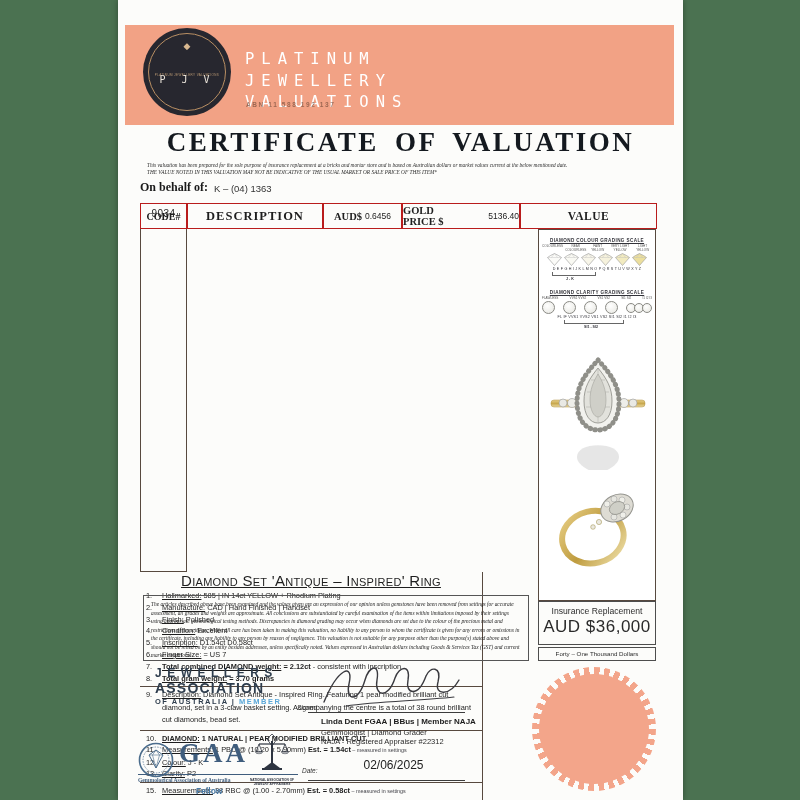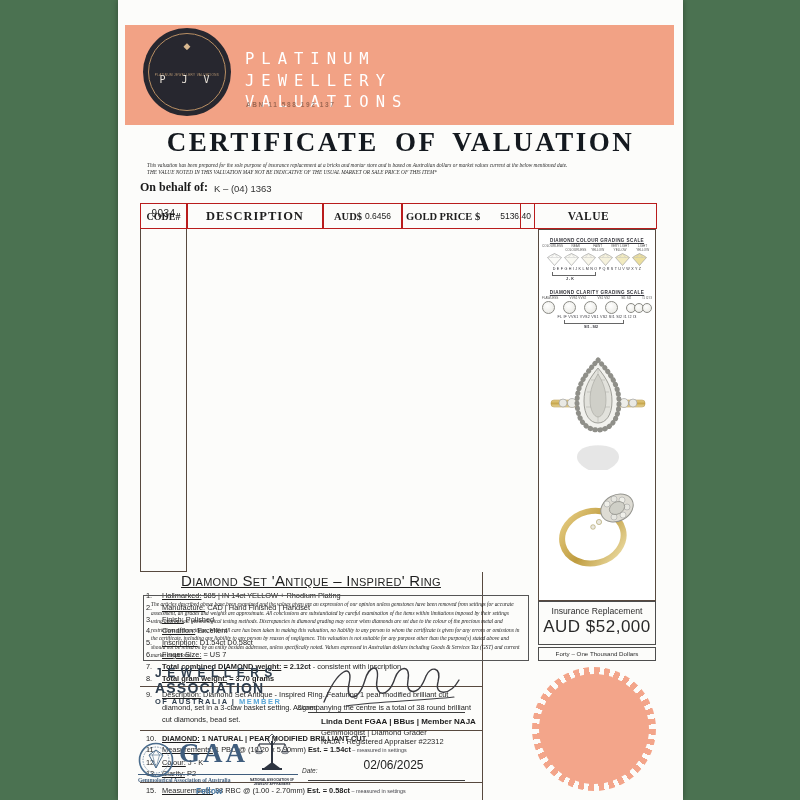--- a/index.html
+++ b/index.html
@@ -26,21 +26,21 @@
   .intro{position:absolute;left:29px;top:162px;width:512px;font-family:"Liberation Serif",serif;font-style:italic;font-size:5.3px;line-height:6.6px;color:#2b2b2b;}
   .behalf-l{position:absolute;left:22px;top:180px;font-family:"Liberation Serif",serif;font-weight:bold;font-size:12px;color:#1a1a1a;}
   .behalf-v{position:absolute;left:96px;top:183px;font-size:9.5px;color:#333;}
 
   
   .tbl{position:absolute;left:22px;top:203px;width:517px;height:456px;font-size:7.4px;color:#1e1e1e;}
   .cell{position:absolute;border:1px solid #b91c1c;box-sizing:border-box;display:flex;align-items:center;justify-content:center;}
   .h-code{left:0;top:0;width:47px;height:26px;font-family:"Liberation Serif",serif;font-weight:bold;font-size:10px;}
   .h-desc{left:47px;top:0;width:136px;height:26px;font-family:"Liberation Serif",serif;font-weight:bold;font-size:12.5px;letter-spacing:1px;}
   .h-aud{left:183px;top:0;width:79px;height:26px;gap:3px;}
-  .h-gold{left:262px;top:0;width:133px;height:26px;gap:20px;}
+  .h-gold{left:262px;top:0;width:118px;height:26px;gap:20px;}
   .h-val{left:380px;top:0;width:137px;height:26px;font-family:"Liberation Serif",serif;font-weight:bold;font-size:11.5px;letter-spacing:.5px;}
   .h-serif{font-family:"Liberation Serif",serif;font-weight:bold;font-size:10.5px;}
   .h-num{font-size:8.5px;color:#222;}
   .c-code{left:0;top:26px;width:47px;height:364px;border:1px solid #57493f;border-top:none;box-sizing:border-box;text-align:center;}
   .c-code span{display:block;margin-top:5px;font-size:10px;letter-spacing:.5px;}
   .c-desc{left:47px;top:26px;width:343px;height:364px;border:1px solid #57493f;border-top:none;border-left:none;box-sizing:border-box;overflow:hidden;}
   .d-title{height:17px;line-height:17px;text-align:center;font-variant:small-caps;font-size:15px;letter-spacing:.3px;}
   .d-title span{text-decoration:underline;}
   .sec{border-bottom:1px solid #57493f;padding:1px 4px 2px 5px;}
   .sec1{line-height:11.8px;}
@@ -292,21 +292,21 @@
         </g>
         <g transform="translate(0,196) scale(1,-0.4)" opacity="0.15">
           <ellipse cx="45" cy="58" rx="31" ry="26" fill="none" stroke="#8a7a40" stroke-width="6" transform="rotate(-14 50 55)"></ellipse>
           <ellipse cx="70" cy="30" rx="17" ry="13" transform="rotate(-28 70 30)" fill="#888"></ellipse>
         </g>
       </svg>
     </div>
 
     <div class="ins-main">
       <div class="l1">Insurance Replacement</div>
-      <div class="l2">AUD $52,000</div>
+      <div class="l2">AUD $36,000</div>
     </div>
     <div class="ins-words">Forty – One Thousand Dollars</div>
 
     <div class="discl">The articles described above have been examined and the values given are an expression of our opinion unless gemstones have been removed from settings for accurate assessment, all grades and weights are approximate. All conclusions are substantiated by careful examination of the items within limitations imposed by their settings using appropriate gemmological testing methods. Discrepancies in diamond grading may occur when diamonds are set due to the colour of the precious metal and restrictions of the settings. Whilst all care has been taken in making this valuation, no liability to any person to whom the certificate is given for any errors or omissions in the certificate, including any liability to any person by reason of negligence. This valuation is not suitable for any purpose other than the purpose(s) stated above and should not be relied on by an entity besides addressee, unless specifically noted. Values expressed in Australian dollars including Goods &amp; Services Tax (GST) and current market conditions.</div>
   </div>
 
   <div class="jaa">
     <div class="l1">JEWELLERS</div>
     <div class="l2">ASSOCIATION</div>
     <div class="l3"><span>OF AUSTRALIA |</span> <span class="mem">MEMBER</span></div>

